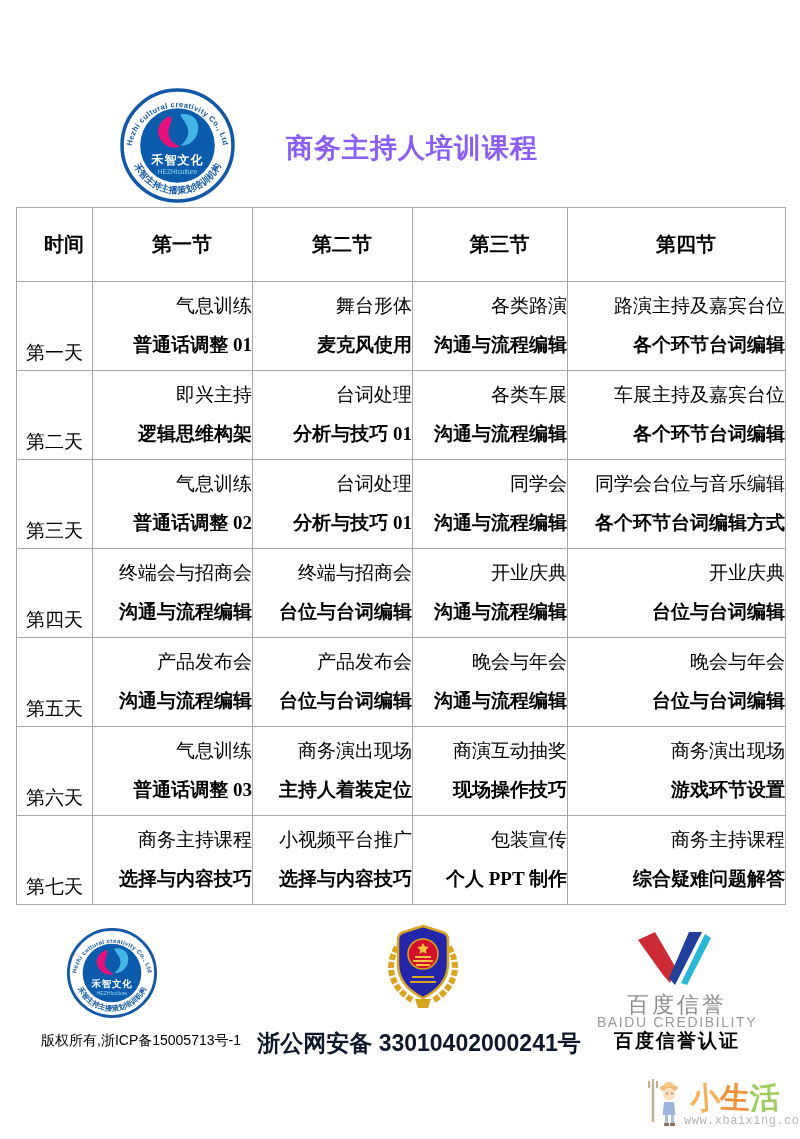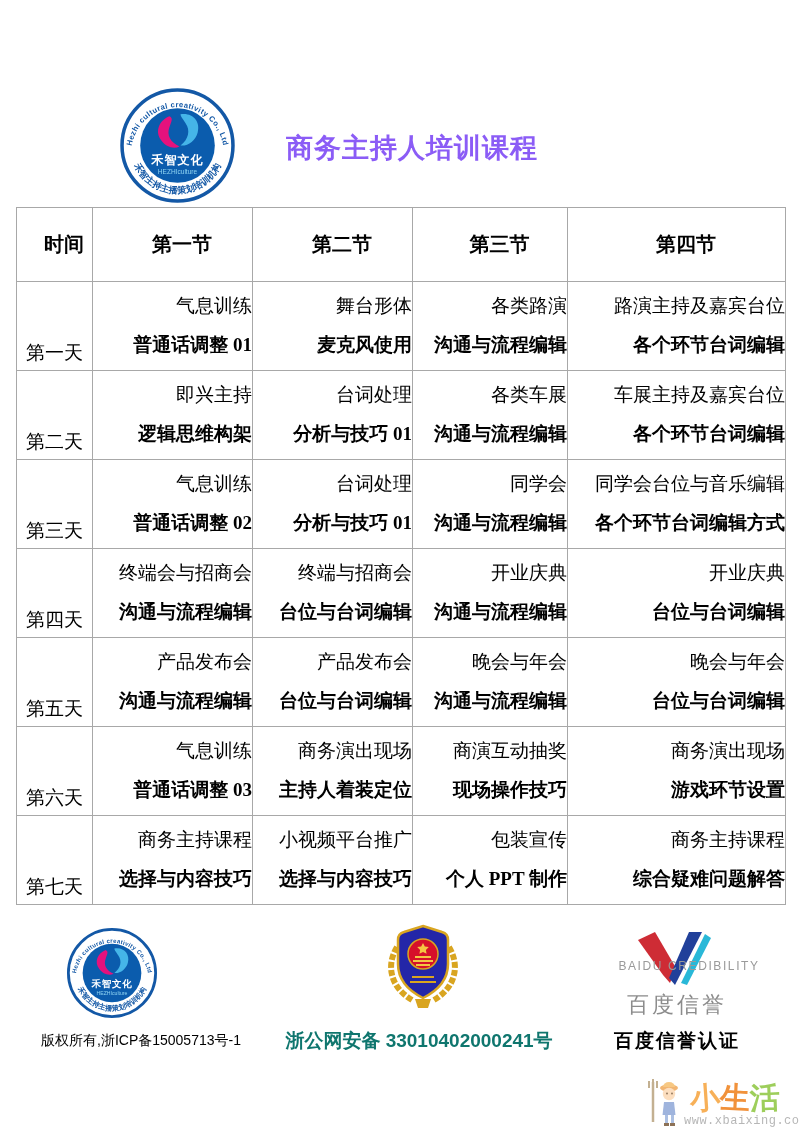--- a/index.html
+++ b/index.html
@@ -31,26 +31,26 @@
   td.day{vertical-align:bottom;padding-bottom:4px;font-size:19px;}
   td.content{vertical-align:top;font-size:19px;}
   .cl{display:block;line-height:22px;white-space:nowrap;text-align:right;}
   .cl1{margin-top:13px;}
   .cl2{margin-top:17px;font-weight:bold;}
   
   .bottom-logo{position:absolute;left:66px;top:927px;width:92px;height:92px;}
   .copyright{position:absolute;left:25px;top:1032px;font-size:14px;color:#000;white-space:nowrap;margin-left:16px;}
   .police-badge{position:absolute;left:382px;top:921px;width:82px;height:88px;}
   .police-text{position:absolute;left:419px;top:1028px;transform:translateX(-50%);
-    font-size:19px;font-weight:bold;white-space:nowrap;color:#0f766e;}
+    font-size:23px;font-weight:bold;white-space:nowrap;color:#0f172a;}
   .baidu-v{position:absolute;left:636px;top:930px;width:76px;height:56px;}
   .baidu-cn{position:absolute;left:677px;top:990px;transform:translateX(-50%);
     font-size:22px;color:#8c8c8c;letter-spacing:3px;white-space:nowrap;}
-  .baidu-en{position:absolute;left:677px;top:959px;transform:translateX(-50%);
-    font-size:12px;color:#9a9a9a;letter-spacing:1.6px;white-space:nowrap;margin-left:12px;}
+  .baidu-en{position:absolute;left:677px;top:1014px;transform:translateX(-50%);
+    font-size:14px;color:#9a9a9a;letter-spacing:1.6px;white-space:nowrap;}
   .baidu-cert{position:absolute;left:677px;top:1028px;transform:translateX(-50%);
     font-size:19px;font-weight:bold;color:#000;letter-spacing:2px;white-space:nowrap;}
   
   .watermark{position:absolute;left:648px;top:1076px;width:150px;height:60px;opacity:.85;}
   .mascot{position:absolute;left:0;top:2px;width:36px;height:54px;}
   .wm-name{position:absolute;left:42px;top:2px;font-size:30px;font-weight:bold;white-space:nowrap;
     font-family:"DejaVu Sans","Liberation Sans",sans-serif;}
   .wm-c0{color:#f6a33c;display:inline-block;transform:rotate(-4deg);}
   .wm-c1{color:#ef7f1a;display:inline-block;transform:rotate(3deg);}
   .wm-c2{color:#8dc63f;display:inline-block;transform:rotate(-2deg);}

